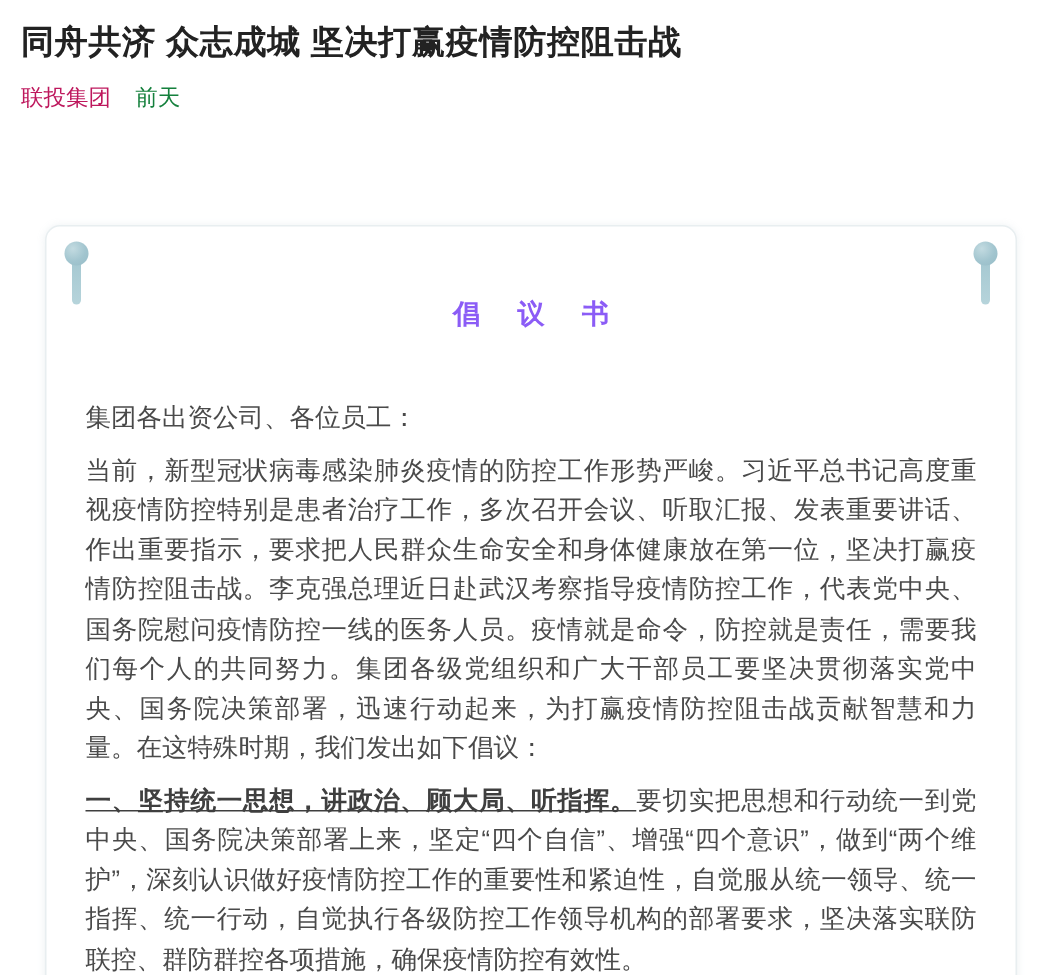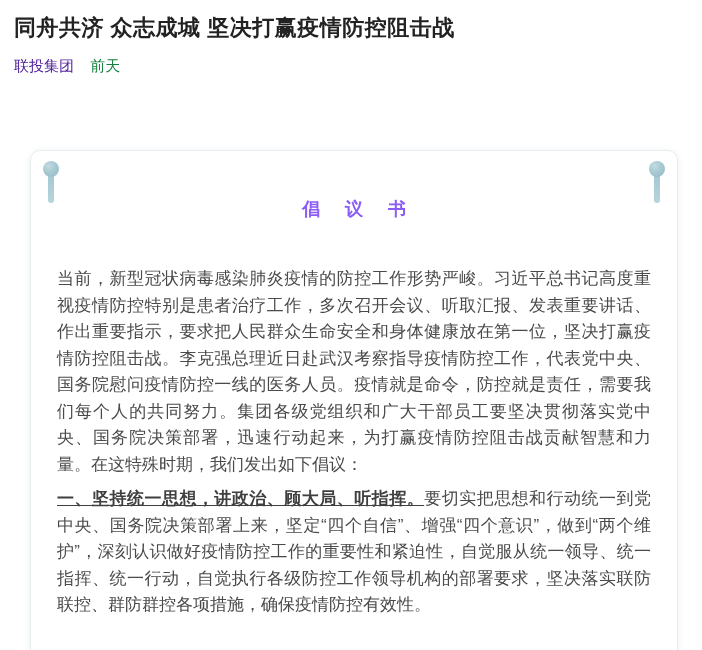--- a/index.html
+++ b/index.html
@@ -23,21 +23,21 @@
     color: #222222;
     line-height: 1.45;
     letter-spacing: 0.5px;
   }
   .article-meta {
     margin-top: 13px;
     font-size: 15px;
     line-height: 1.2;
   }
   .meta-account {
-    color: #4c1d95;
+    color: #be185d;
     margin-right: 12px;
     cursor: pointer;
   }
   .meta-time {
     color: #15803d;
   }
 
   
   .proposal-card {
     position: absolute;
@@ -124,18 +124,19 @@
   </div>
 
   <div class="pushpin right">
     <div class="pin-stem"></div>
     <div class="pin-head"></div>
   </div>
 
   <div class="card-heading">倡 议 书</div>
 
   <div class="card-body">
+    <p class="salutation">集团各出资公司、各位员工：</p>
 
     <p class="paragraph"><span>当前，新型冠状病毒感染肺炎疫情的防控工作形势严峻。习近平总书记高度重视疫情防控特别是患者治疗工作，多次召开会议、听取汇报、发表重要讲话、作出重要指示，要求把人民群众生命安全和身体健康放在第一位，坚决打赢疫情防控阻击战。李克强总理近日赴武汉考察指导疫情防控工作，代表党中央、国务院慰问疫情防控一线的医务人员。疫情就是命令，防控就是责任，需要我们每个人的共同努力。集团各级党组织和广大干部员工要坚决贯彻落实党中央、国务院决策部署，迅速行动起来，为打赢疫情防控阻击战贡献智慧和力量。在这特殊时期，我们发出如下倡议：</span></p>
 
     <p class="paragraph"><span class="para-lead">一、坚持统一思想，讲政治、顾大局、听指挥。</span><span>要切实把思想和行动统一到党中央、国务院决策部署上来，坚定“四个自信”、增强“四个意识”，做到“两个维护”，深刻认识做好疫情防控工作的重要性和紧迫性，自觉服从统一领导、统一指挥、统一行动，自觉执行各级防控工作领导机构的部署要求，坚决落实联防联控、群防群控各项措施，确保疫情防控有效性。</span></p>
   </div>
 </div>
 
 </body></html>

